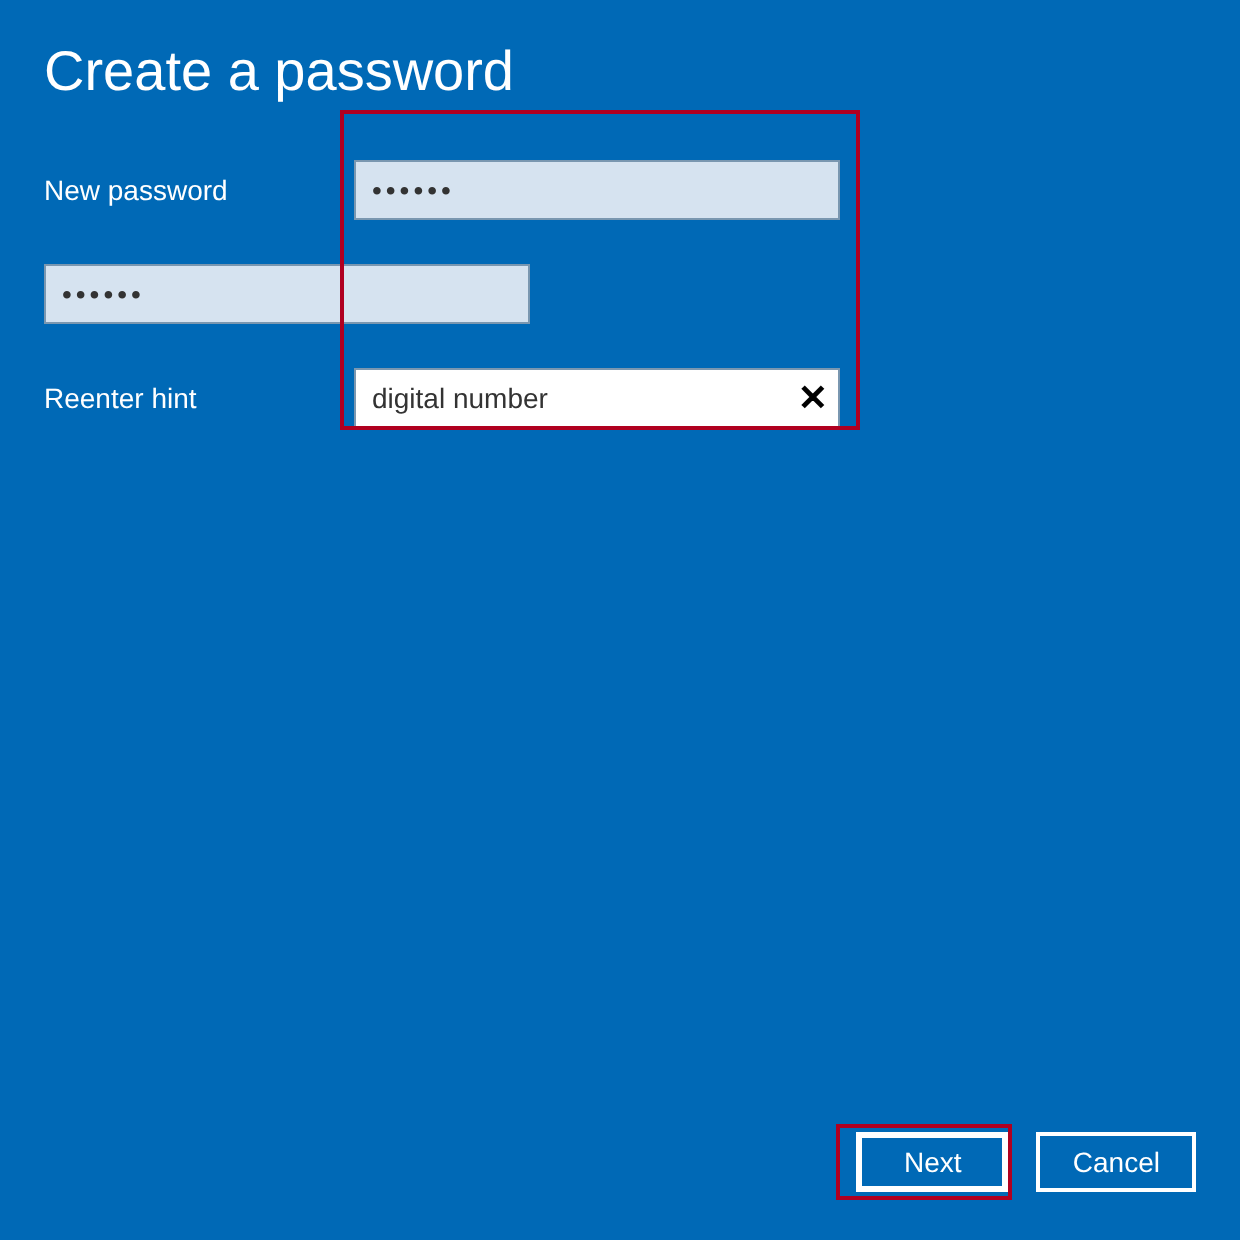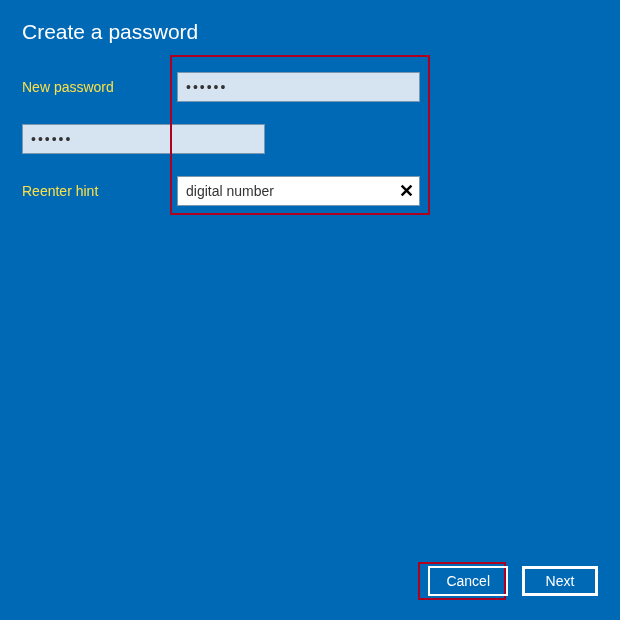--- a/index.html
+++ b/index.html
@@ -13,35 +13,35 @@
       background: #0069b6;
       font-family: "Segoe UI", Arial, sans-serif;
       color: white;
       position: relative;
       overflow: hidden;
     }
     .container {
       padding: 20px 22px;
     }
     .title {
-      font-size: 21px;
+      font-size: 28px;
       font-weight: 300;
       margin-bottom: 28px;
       color: white;
     }
     .form-row {
       display: flex;
       align-items: center;
       margin-bottom: 22px;
       height: 30px;
     }
     .form-label {
       width: 155px;
       font-size: 14px;
-      color: #fde047;
+      color: #ffffff;
     }
     .highlight-box {
       position: absolute;
       border: 2px solid #b00020;
       pointer-events: none;
     }
     .highlight-inputs {
       left: 170px;
       top: 55px;
       width: 260px;
@@ -133,15 +133,15 @@
       <input type="text" class="input-field input-hint" value="digital number" style="">
       <span class="clear-icon">✕</span>
     </div>
   </div>
 </div>
 
 <div class="highlight-box highlight-inputs"></div>
 <div class="highlight-box highlight-next"></div>
 
 <div class="button-bar">
+  <button class="btn btn-primary">Next</button>
   <button class="btn">Cancel</button>
-  <button class="btn btn-primary">Next</button>
 </div>
 
 </body></html>

